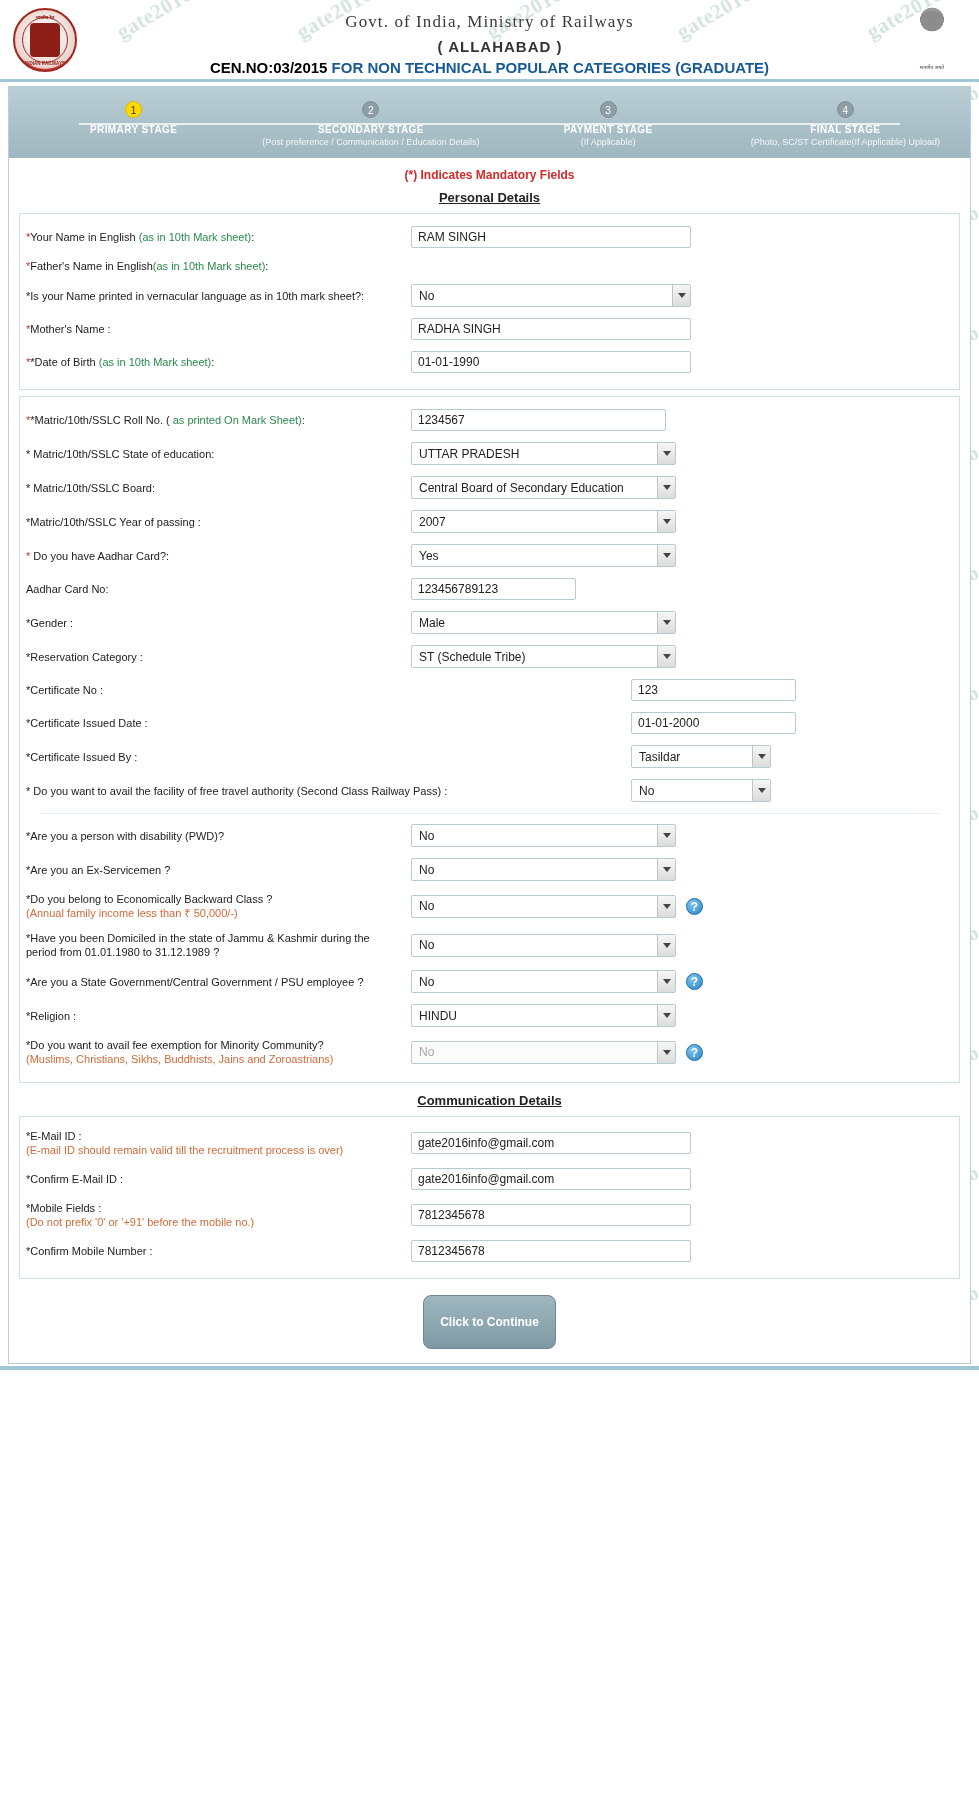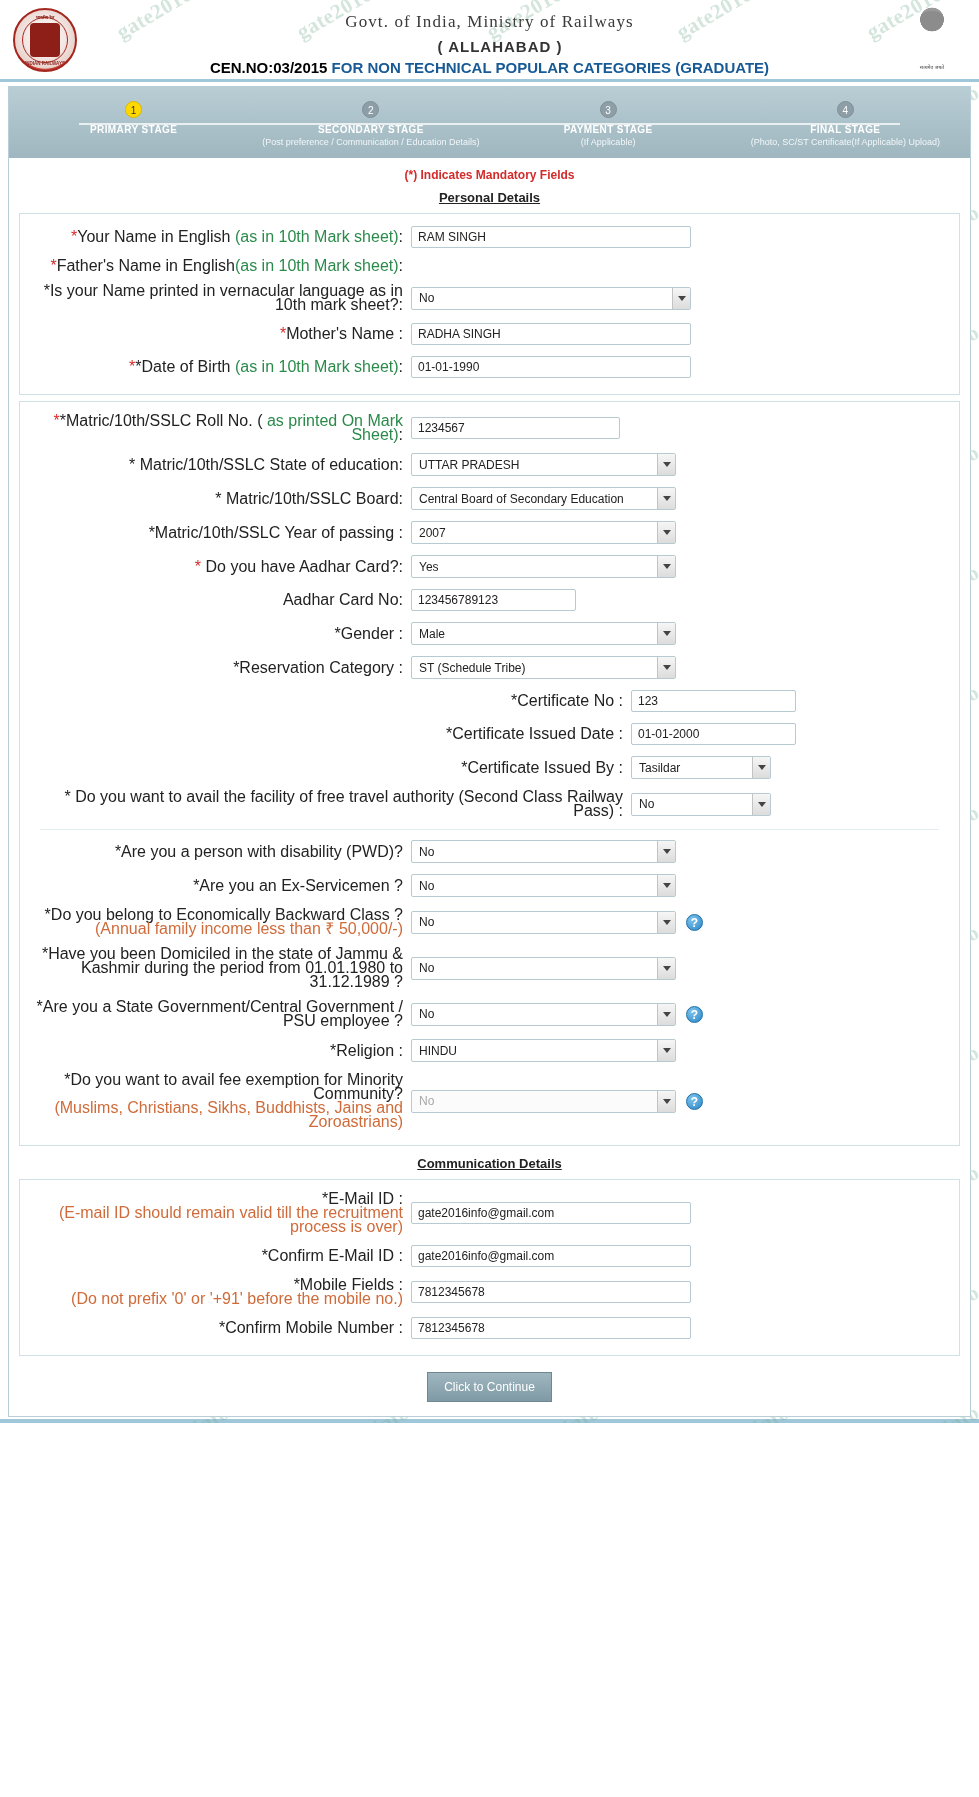--- a/index.html
+++ b/index.html
@@ -158,35 +158,35 @@
     text-align:center; font-weight:bold; font-size:13px; color:#222;
     text-decoration:underline; padding:4px 0 8px 0;
   }
   .panel {
     border:1px solid #cfe0e6; margin:0 10px 6px 10px; padding:12px 6px 14px 6px;
     background:#fff;
   }
 
   .row { display:flex; align-items:center; margin-bottom:11px; }
   .lbl {
-    width:385px; text-align:right; padding-right:8px; font-size:16px;
+    width:385px; text-align:left; padding-right:8px; font-size:11px;
     line-height:14px; color:#222;
   }
   .lbl .req { color:#d32b2b; }
   .lbl .green { color:#2a8a4a; }
   .lbl .note { color:#cf6b3a; display:block; }
   .ctrl { flex:1; display:flex; align-items:center; }
 
   input[type=text] {
     height:22px; border:1px solid #b7c9d1; background:#fff;
     font-family:"Liberation Sans", sans-serif; font-size:12px;
     padding:2px 6px; color:#222; outline:none; border-radius:2px;
   }
   input.w280 { width:280px; }
-  input.w255 { width:209px; }
+  input.w255 { width:255px; }
   input.w165 { width:165px; }
 
   .sel {
     height:23px; border:1px solid #b7c9d1; background:#fff; border-radius:2px;
     position:relative; display:inline-flex; align-items:center;
     font-size:12px; color:#222; padding-left:7px; padding-right:22px;
   }
   .sel .arrow {
     position:absolute; right:0; top:0; bottom:0; width:18px;
     background:linear-gradient(#f6f6f6,#dcdcdc);
@@ -208,23 +208,23 @@
     color:#fff; font-weight:bold; font-size:12px; line-height:17px;
     text-align:center; margin-left:10px; display:inline-block;
     border:1px solid #1d6fa8;
   }
 
   .sep { height:1px; background:#e2eef2; margin:6px 14px 10px 14px; }
 
   .submit-wrap { text-align:center; padding:10px 0 14px 0; }
   .btn-continue {
     background:linear-gradient(#9fb6bf,#7f9aa5);
-    color:#fff; font-weight:normal; font-size:12px;
-    border:1px solid #6f8792; border-radius:0;
-    padding:7px 16px; cursor:pointer;
+    color:#fff; font-weight:bold; font-size:12px;
+    border:1px solid #6f8792; border-radius:8px;
+    padding:19px 16px; cursor:pointer;
     font-family:"Liberation Sans", sans-serif;
   }
   .bottom-bar { height:4px; background:#9fc6d9; margin-top:2px; }
 </style>
 </head>
 <body>
 
 <div class="page">
 
   <div class="masthead">

